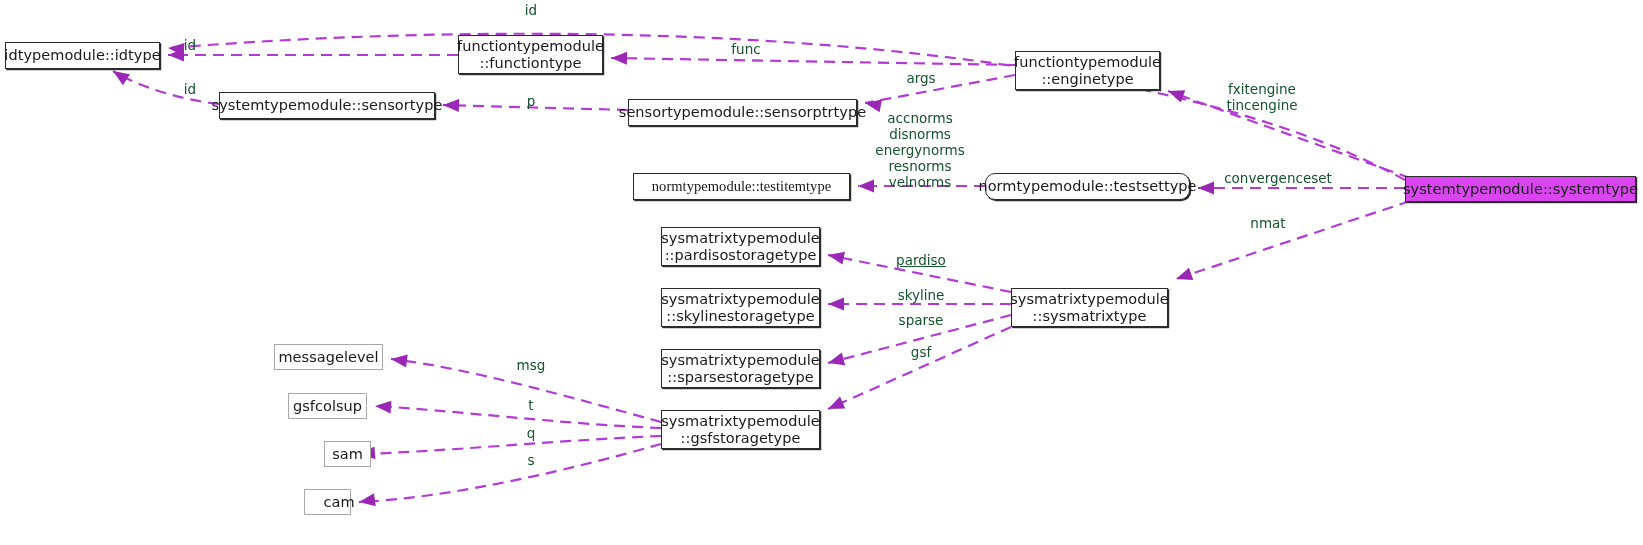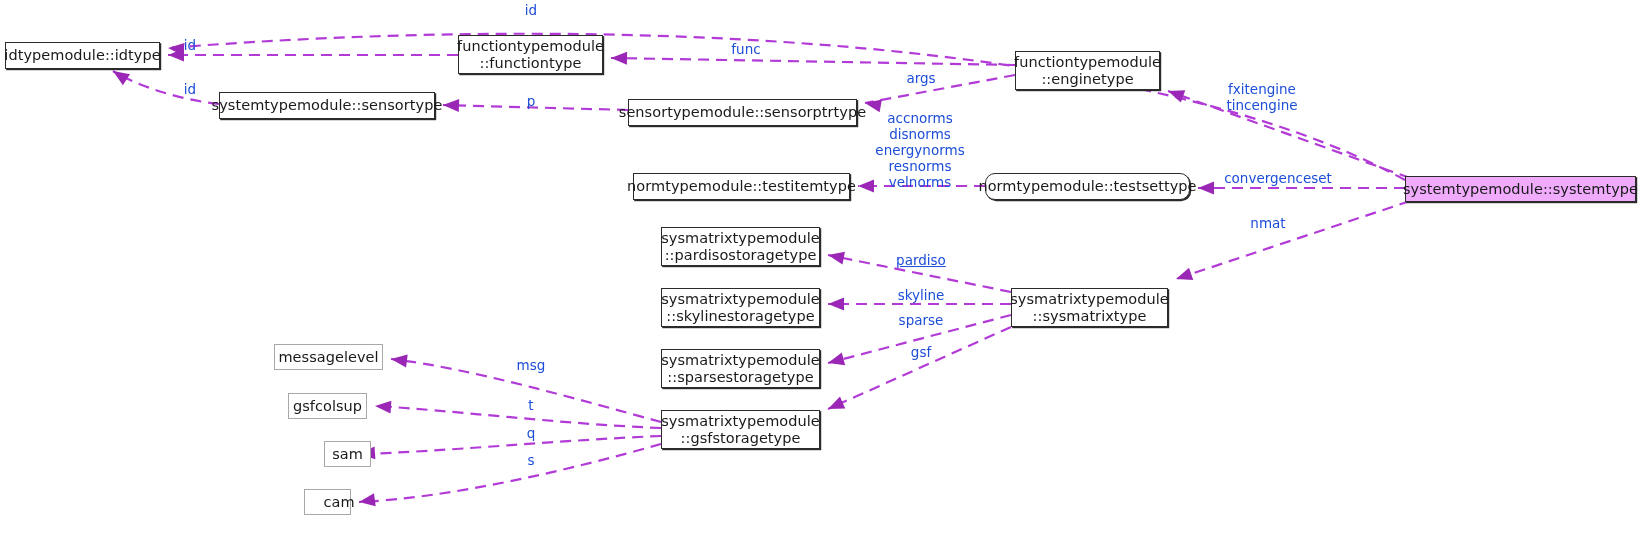--- a/index.html
+++ b/index.html
@@ -46,27 +46,27 @@
     line-height: 1.12;
     letter-spacing: 0.05px;
     white-space: pre-line;
     box-shadow: 1.2px 1.2px 0 #2b2b2b;
   }
   .node-box.light {
     border: 1px solid #a8a8a8;
     box-shadow: none;
   }
   .node-box.highlight {
-    background: #f0abfc;
+    background: #d946ef;
     border: 1px solid #2b2b2b;
     box-shadow: 1.2px 1.2px 0 #2b2b2b;
   }
   .edge-label {
     position: absolute;
-    color: #1d4ed8;
+    color: #14532d;
     font-size: 13.5px;
     line-height: 1.18;
     white-space: pre-line;
     text-align: center;
     transform: translate(-50%, -50%);
     pointer-events: none;
   }
 </style>
 </head>
 <body>
@@ -111,21 +111,21 @@
       <polygon class="edge-head" fill="#9b27b6" points="359,502 373.93966394362474,493.33648793781873 375.74891425610554,506.2099728314592"></polygon>
     </svg>
   <div id="node-layer">
       <div class="node-box" style="left: 5px; top: 42px; width: 155px; height: 27px;">idtypemodule::idtype</div>
       <div class="node-box" style="left: 458px; top: 35px; width: 145px; height: 39px;">functiontypemodule
 ::functiontype</div>
       <div class="node-box" style="left: 219px; top: 92px; width: 216px; height: 27px;">systemtypemodule::sensortype</div>
       <div class="node-box" style="left: 628px; top: 99px; width: 229px; height: 27px;">sensortypemodule::sensorptrtype</div>
       <div class="node-box" style="left: 1015px; top: 51px; width: 145px; height: 39px;">functiontypemodule
 ::enginetype</div>
-      <div class="node-box" style="left: 633px; top: 173px; width: 217px; height: 27px;">normtypemodule::testitemtype</div>
+      <div class="node-box" style="left: 633px; top: 173px; width: 217px; height: 27px; font-family: Liberation Serif, serif;">normtypemodule::testitemtype</div>
       <div class="node-box" style="left: 985px; top: 173px; width: 205px; height: 27px; border-radius: 10px;">normtypemodule::testsettype</div>
       <div class="node-box highlight" style="left: 1405px; top: 176px; width: 231px; height: 26px;">systemtypemodule::systemtype</div>
       <div class="node-box" style="left: 661px; top: 227px; width: 159px; height: 39px;">sysmatrixtypemodule
 ::pardisostoragetype</div>
       <div class="node-box" style="left: 661px; top: 288px; width: 159px; height: 39px;">sysmatrixtypemodule
 ::skylinestoragetype</div>
       <div class="node-box" style="left: 1011px; top: 288px; width: 157px; height: 39px;">sysmatrixtypemodule
 ::sysmatrixtype</div>
       <div class="node-box" style="left: 661px; top: 349px; width: 159px; height: 39px;">sysmatrixtypemodule
 ::sparsestoragetype</div>

